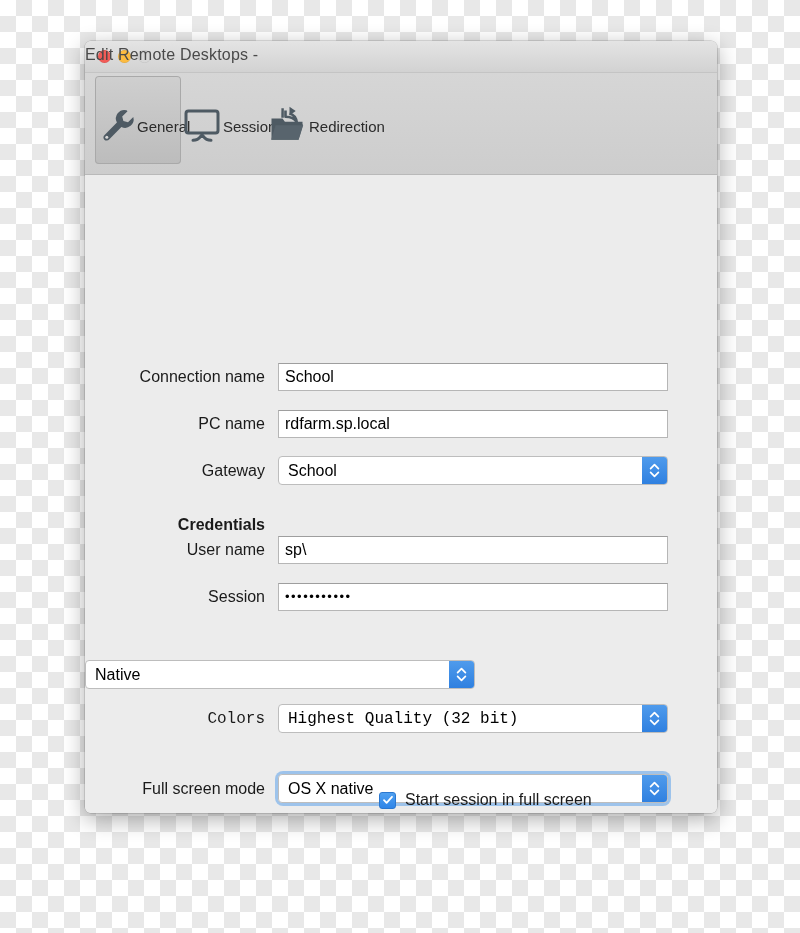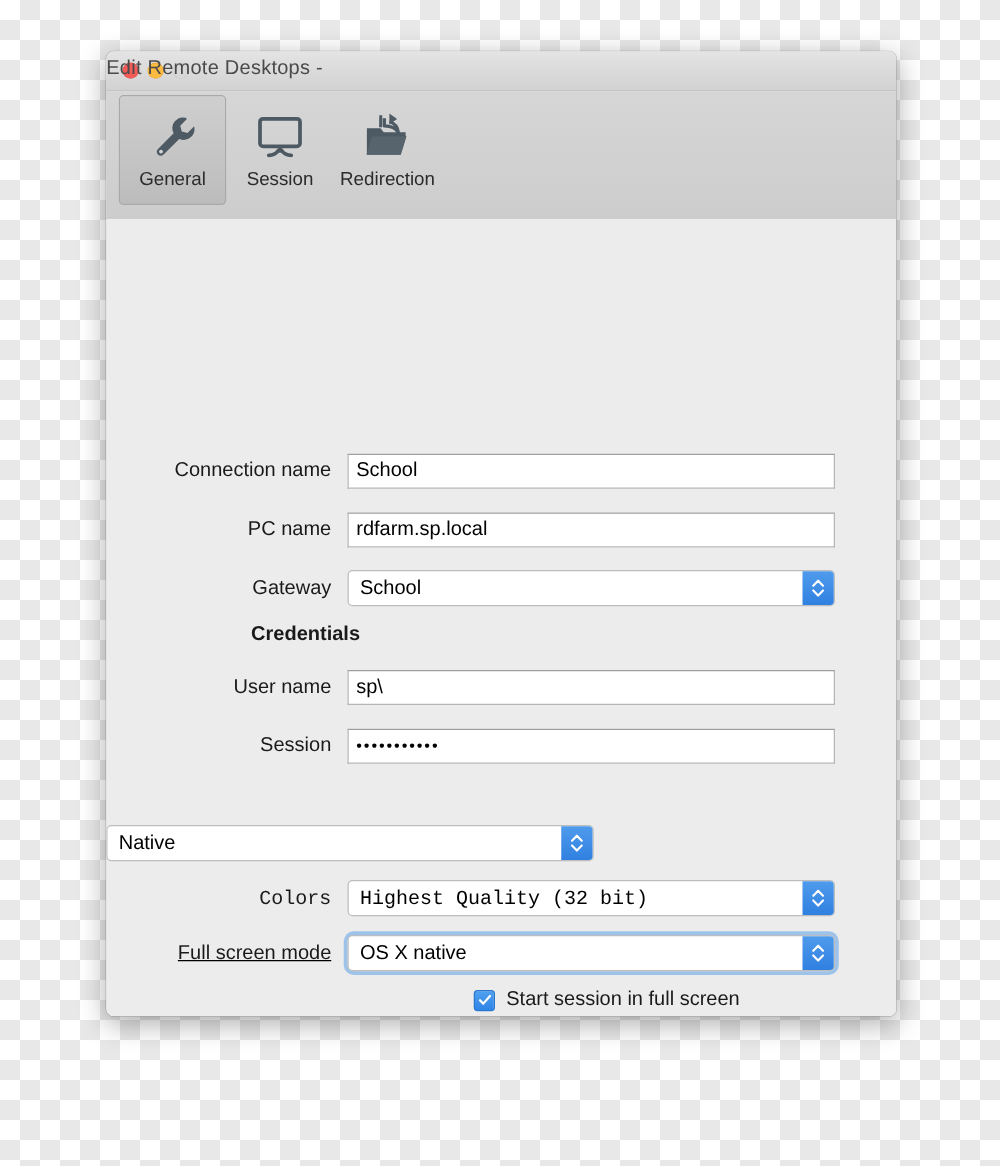--- a/index.html
+++ b/index.html
@@ -68,21 +68,20 @@
     border-bottom: 1px solid #b9b9b9;
     padding-left: 10px;
     display: flex;
     align-items: flex-start;
   }
   .tbitem {
     width: 86px;
     height: 88px;
     margin-top: 3px;
     display: flex;
-    flex-direction: column;
     align-items: center;
     justify-content: flex-start;
     padding-top: 10px;
     box-sizing: border-box;
     border-radius: 4px;
   }
   .tbitem.selected {
     background: linear-gradient(to bottom, #cfcfcf 0%, #bcbcbc 100%);
     box-shadow: inset 0 0 0 1px #a9a9a9, inset 0 1px 0 rgba(255,255,255,0.5);
   }
@@ -281,21 +280,21 @@
         <div class="popup">School</div>
         <div class="popup-arrowbox">
           <svg width="11" height="17" viewBox="0 0 11 17">
             <path d="M1.6 6.6L5.5 2.6l3.9 4" fill="none" stroke="#fff" stroke-width="1.7" stroke-linecap="round" stroke-linejoin="round"></path>
             <path d="M1.6 10.4l3.9 4 3.9-4" fill="none" stroke="#fff" stroke-width="1.7" stroke-linecap="round" stroke-linejoin="round"></path>
           </svg>
         </div>
       </div>
     </div>
 
-    <div class="row" style="top:317px;margin-left:23px;">
+    <div class="row" style="top:334px;">
       <div class="flabel bold">Credentials</div>
     </div>
 
     <div class="row" style="top:359px;">
       <div class="flabel">User name</div>
       <div class="textfield">sp\</div>
     </div>
 
     <div class="row" style="top:406px;">
       <div class="flabel">Session</div>
@@ -322,21 +321,21 @@
         <div class="popup">Highest Quality (32 bit)</div>
         <div class="popup-arrowbox">
           <svg width="11" height="17" viewBox="0 0 11 17">
             <path d="M1.6 6.6L5.5 2.6l3.9 4" fill="none" stroke="#fff" stroke-width="1.7" stroke-linecap="round" stroke-linejoin="round"></path>
             <path d="M1.6 10.4l3.9 4 3.9-4" fill="none" stroke="#fff" stroke-width="1.7" stroke-linecap="round" stroke-linejoin="round"></path>
           </svg>
         </div>
       </div>
     </div>
 
-    <div class="row" style="top:572px;text-decoration:underline;">
+    <div class="row" style="top:598px;">
       <div class="flabel">Full screen mode</div>
       <div class="popup-wrap focused">
         <div class="popup">OS X native</div>
         <div class="popup-arrowbox">
           <svg width="11" height="17" viewBox="0 0 11 17">
             <path d="M1.6 6.6L5.5 2.6l3.9 4" fill="none" stroke="#fff" stroke-width="1.7" stroke-linecap="round" stroke-linejoin="round"></path>
             <path d="M1.6 10.4l3.9 4 3.9-4" fill="none" stroke="#fff" stroke-width="1.7" stroke-linecap="round" stroke-linejoin="round"></path>
           </svg>
         </div>
       </div>

